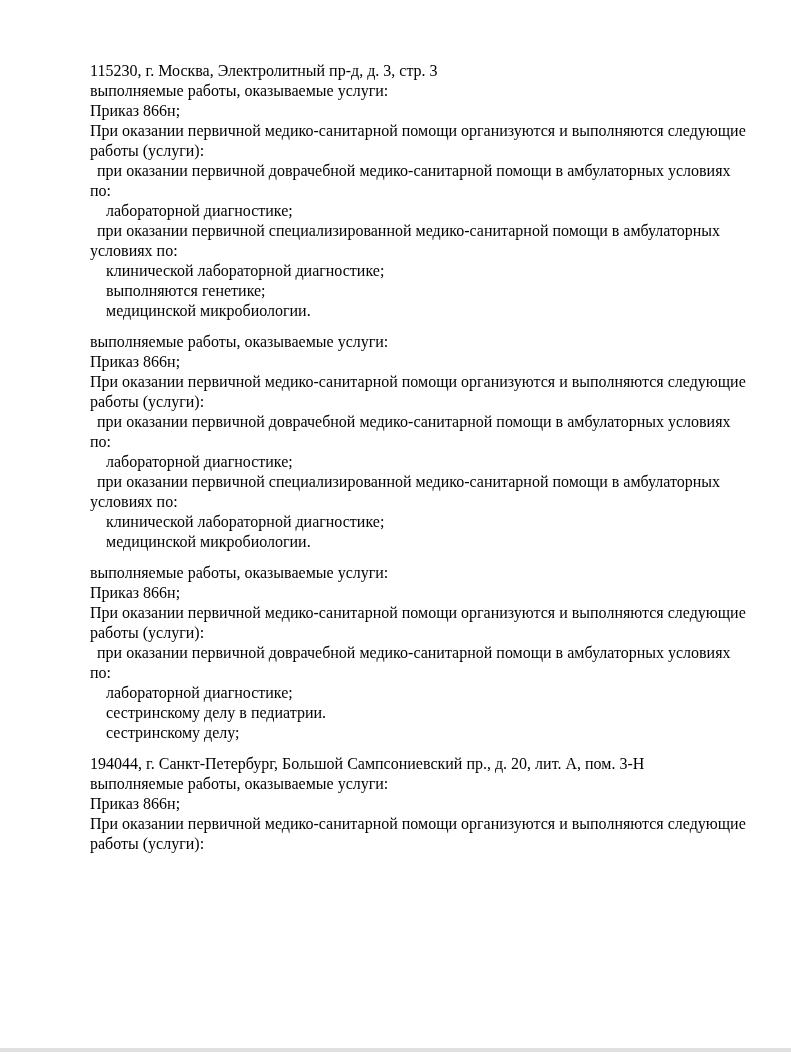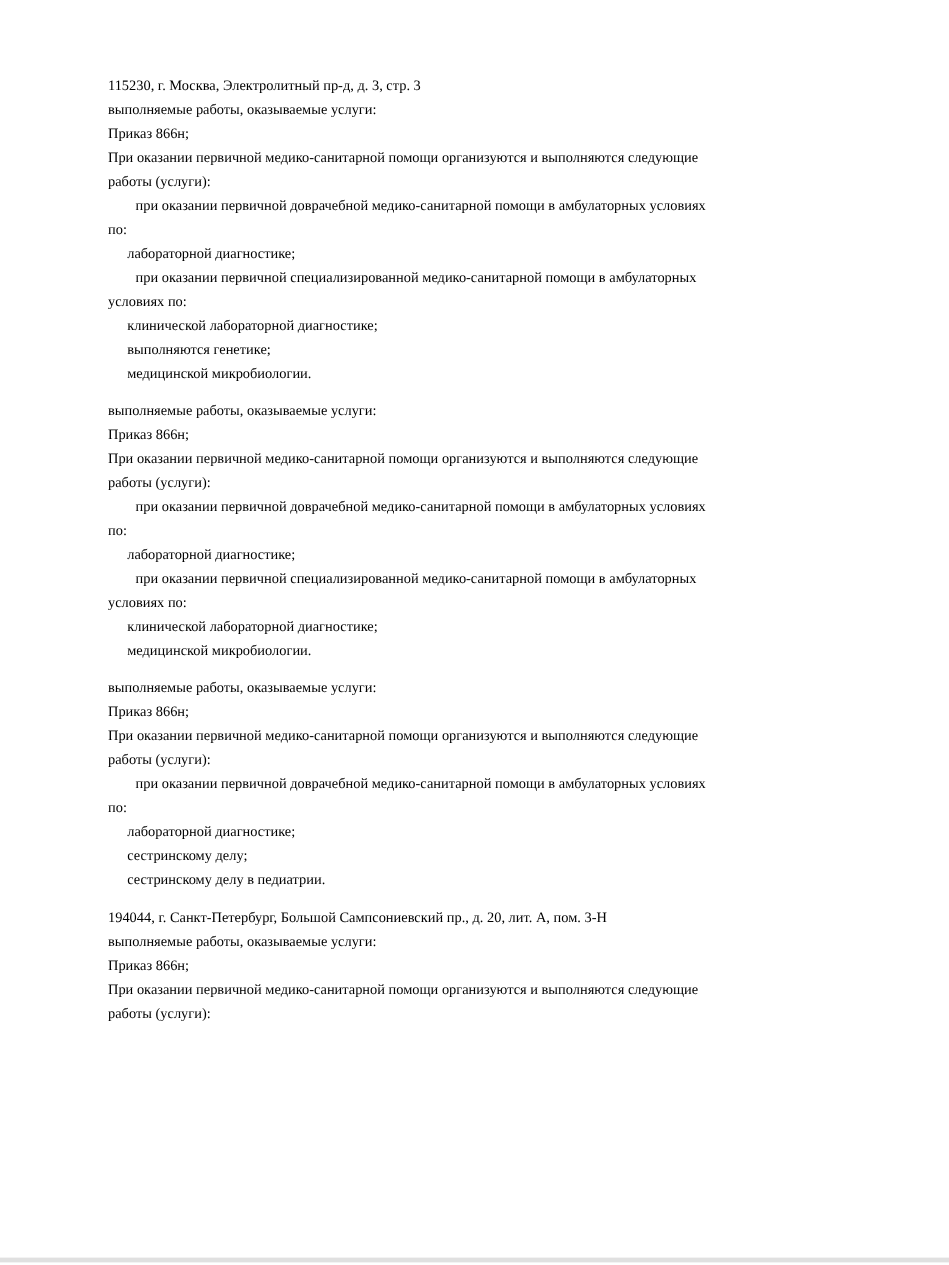--- a/index.html
+++ b/index.html
@@ -12,36 +12,36 @@
     background: #ffffff;
     overflow: hidden;
     position: relative;
   }
   .doc {
     position: absolute;
     top: 61px;
     left: 90px;
     width: 665px;
     font-family: "Liberation Serif", "DejaVu Serif", serif;
-    font-size: 12px;
+    font-size: 16px;
     line-height: 20px;
     color: #000000;
     letter-spacing: 0;
   }
   .block {
     margin: 0 0 11px 0;
   }
   .block:last-child {
     margin-bottom: 12px;
   }
   .line {
     white-space: nowrap;
   }
   .indent-0 { padding-left: 0; }
-  .indent-1 { padding-left: 7px; margin-left: 16px; }
+  .indent-1 { padding-left: 7px; }
   .indent-2 { padding-left: 16px; }
   .hscrollbar-track {
     position: absolute;
     left: 0;
     bottom: 2px;
     width: 791px;
     height: 4px;
     background: #e0e0e0;
   }
 </style>
@@ -78,22 +78,22 @@
       <div class="line indent-2">медицинской микробиологии.</div>
     </div>
     <div class="block">
       <div class="line indent-0">выполняемые работы, оказываемые услуги:</div>
       <div class="line indent-0">Приказ 866н;</div>
       <div class="line indent-0">При оказании первичной медико-санитарной помощи организуются и выполняются следующие</div>
       <div class="line indent-0">работы (услуги):</div>
       <div class="line indent-1">при оказании первичной доврачебной медико-санитарной помощи в амбулаторных условиях</div>
       <div class="line indent-0">по:</div>
       <div class="line indent-2">лабораторной диагностике;</div>
+      <div class="line indent-2">сестринскому делу в педиатрии.</div>
       <div class="line indent-2">сестринскому делу;</div>
-      <div class="line indent-2">сестринскому делу в педиатрии.</div>
     </div>
     <div class="block">
       <div class="line indent-0">194044, г. Санкт-Петербург, Большой Сампсониевский пр., д. 20, лит. А, пом. 3-Н</div>
       <div class="line indent-0">выполняемые работы, оказываемые услуги:</div>
       <div class="line indent-0">Приказ 866н;</div>
       <div class="line indent-0">При оказании первичной медико-санитарной помощи организуются и выполняются следующие</div>
       <div class="line indent-0">работы (услуги):</div>
     </div>
   </div>
 <div class="hscrollbar-track" style="background: rgb(224, 224, 224);"></div>

